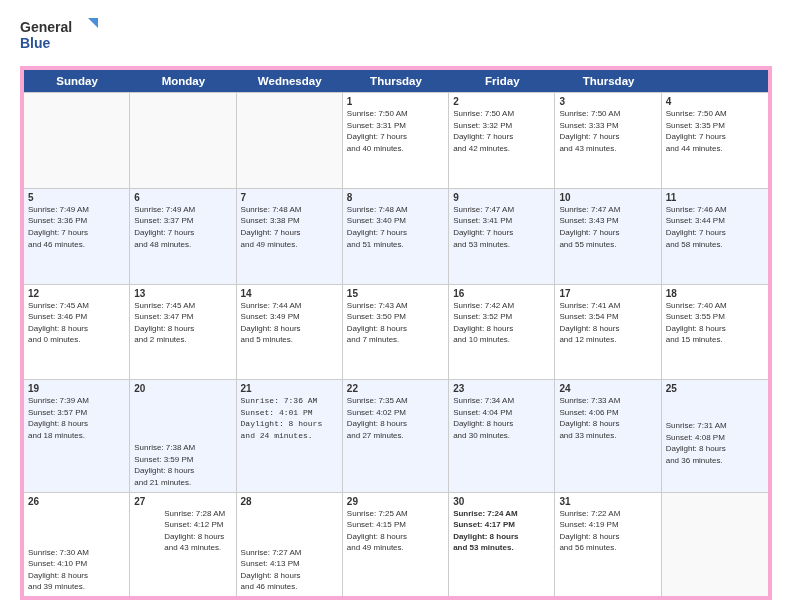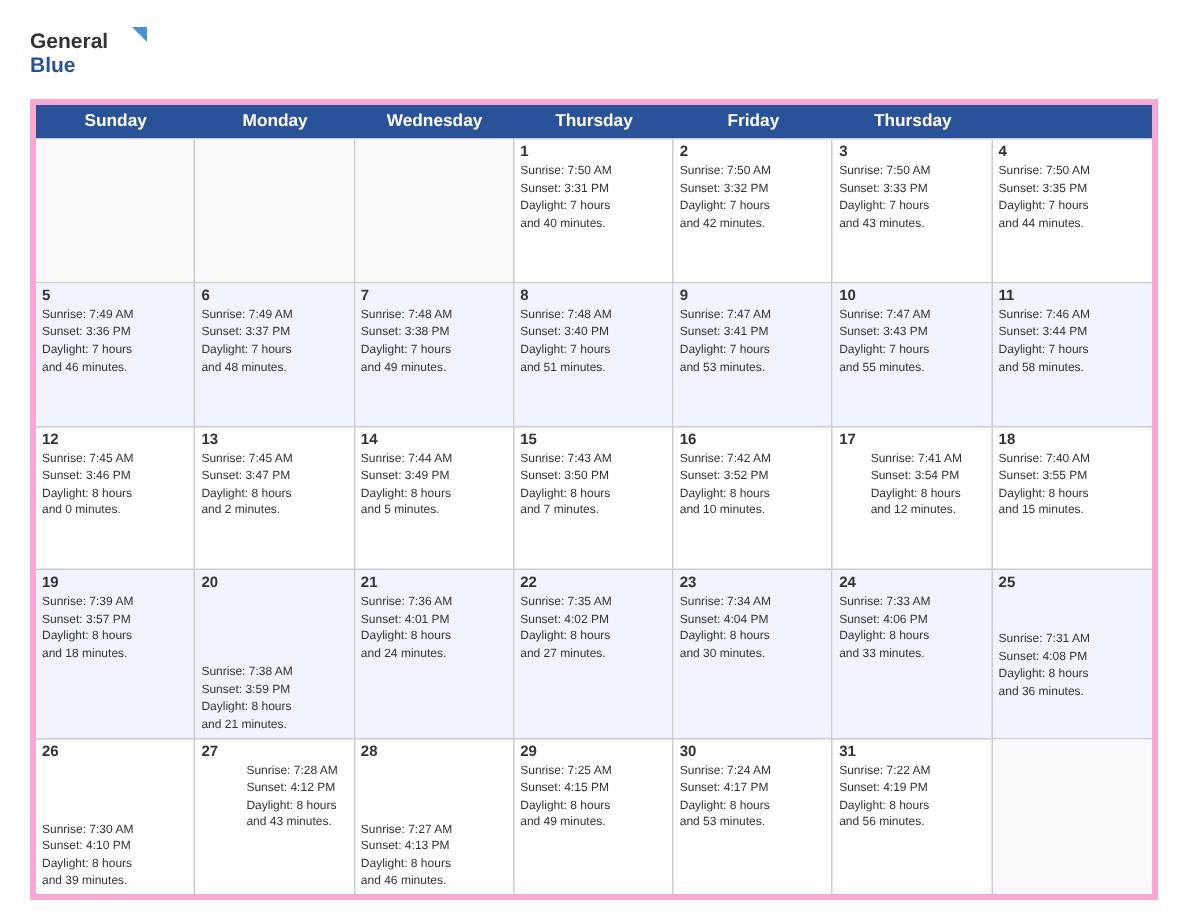--- a/index.html
+++ b/index.html
@@ -239,21 +239,21 @@
           </div>
           <div class="cal-cell">
             <div class="day-num">16</div>
             <div class="cell-text" style="white-space: pre-line;">Sunrise: 7:42 AM
 Sunset: 3:52 PM
 Daylight: 8 hours
 and 10 minutes.</div>
           </div>
           <div class="cal-cell">
             <div class="day-num">17</div>
-            <div class="cell-text" style="white-space: pre-line; margin-left: 21px;">Sunrise: 7:41 AM
+            <div class="cell-text" style="white-space: pre-line;">Sunrise: 7:41 AM
 Sunset: 3:54 PM
 Daylight: 8 hours
 and 12 minutes.</div>
           </div>
           <div class="cal-cell">
             <div class="day-num">18</div>
             <div class="cell-text" style="white-space: pre-line;">Sunrise: 7:40 AM
 Sunset: 3:55 PM
 Daylight: 8 hours
 and 15 minutes.</div>
@@ -269,21 +269,21 @@
           </div>
           <div class="cal-cell alt-row">
             <div class="day-num">20</div>
             <div class="cell-text" style="white-space: pre-line; margin-top: 48px;">Sunrise: 7:38 AM
 Sunset: 3:59 PM
 Daylight: 8 hours
 and 21 minutes.</div>
           </div>
           <div class="cal-cell alt-row">
             <div class="day-num">21</div>
-            <div class="cell-text" style="white-space: pre-line;">Sunrise: 7:36 AM
+            <div class="cell-text" style="white-space: pre-line; font-family: Liberation Mono, monospace;">Sunrise: 7:36 AM
 Sunset: 4:01 PM
 Daylight: 8 hours
 and 24 minutes.</div>
           </div>
           <div class="cal-cell alt-row">
             <div class="day-num">22</div>
             <div class="cell-text" style="white-space: pre-line;">Sunrise: 7:35 AM
 Sunset: 4:02 PM
 Daylight: 8 hours
 and 27 minutes.</div>
@@ -334,21 +334,21 @@
           </div>
           <div class="cal-cell">
             <div class="day-num">29</div>
             <div class="cell-text" style="white-space: pre-line;">Sunrise: 7:25 AM
 Sunset: 4:15 PM
 Daylight: 8 hours
 and 49 minutes.</div>
           </div>
           <div class="cal-cell">
             <div class="day-num">30</div>
-            <div class="cell-text" style="white-space: pre-line;">Sunrise: 7:24 AM
+            <div class="cell-text" style="white-space: pre-line; font-weight: bold;">Sunrise: 7:24 AM
 Sunset: 4:17 PM
 Daylight: 8 hours
 and 53 minutes.</div>
           </div>
           <div class="cal-cell">
             <div class="day-num">31</div>
             <div class="cell-text" style="white-space: pre-line;">Sunrise: 7:22 AM
 Sunset: 4:19 PM
 Daylight: 8 hours
 and 56 minutes.</div>

